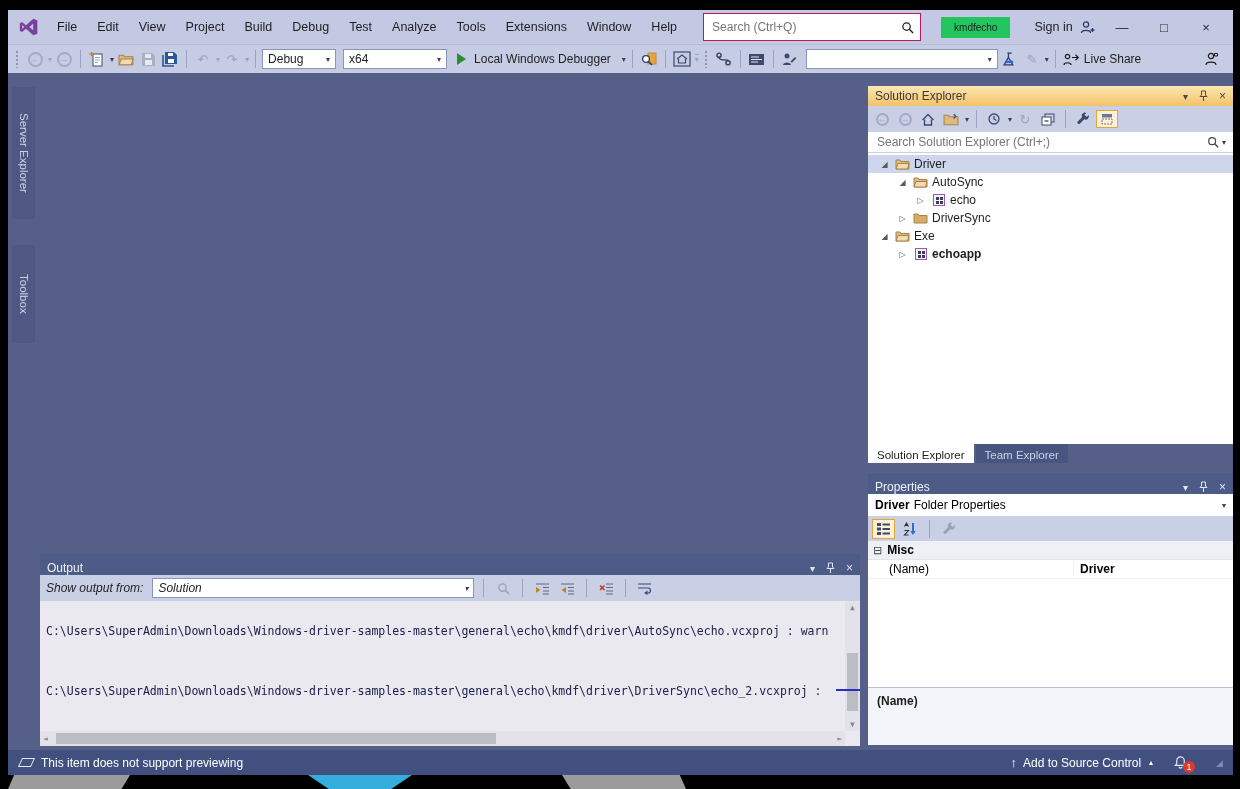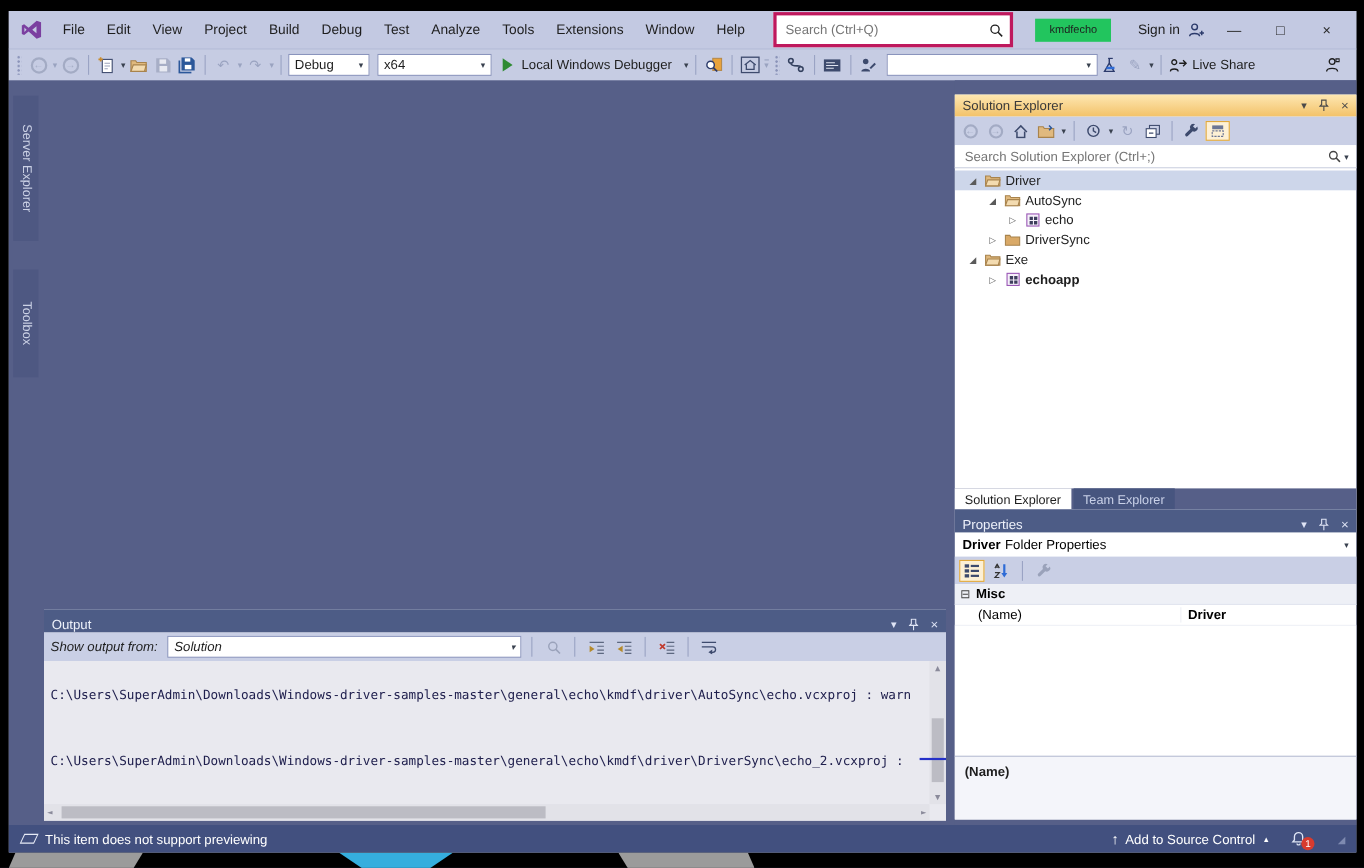--- a/index.html
+++ b/index.html
@@ -3,29 +3,29 @@
 <meta charset="utf-8">
 <style>
   * { box-sizing: border-box; }
   html,body { margin:0; padding:0; }
   body {
     width:1240px; height:789px; background:#000;
     font-family:"Liberation Sans", sans-serif; overflow:hidden; position:relative;
     -webkit-font-smoothing:antialiased;
   }
   .vswindow{ position:absolute; left:8px; top:10px; width:1225px; height:765px;
-    display:flex; flex-direction:column; background:#c6cce3; }
+    display:flex; flex-direction:column; background:#c6cce3;border-radius:18px; }
 
   
   .titlebar{ height:34px; flex:0 0 auto; background:#c3c9e2; display:flex; align-items:center;
     font-size:12.5px; color:#1e1e1e; }
   .vslogo{ margin:0 8px 0 11px; display:flex; }
   .menu{ display:flex; }
   .menu-item{ padding:0 10px; line-height:34px; cursor:default; }
-  .qsearch{ width:218px; height:22px; background:#fff; border:3px solid #be185d;
+  .qsearch{ width:218px; height:22px; background:#fff; border:1px solid #be185d;
     display:flex; align-items:center; margin-left:16px; padding:13px 6px; }
   .qsearch input{ flex:1; border:0; outline:0; background:transparent; font:12px "Liberation Sans",sans-serif; color:#555; }
   .apptitle{ background:#22c55e; padding:5px 13px; margin-left:20px; font-size:10px; }
   .signin{ margin-left:24px; display:flex; align-items:center; gap:7px; }
   .winbtns{ margin-left:auto; display:flex; align-items:center; gap:28px; padding-right:20px; color:#2a2a2a; }
   .winbtn{ font-size:13px; width:14px; text-align:center; }
 
   
   .toolbar{ height:29px; flex:0 0 auto; background:#c6cce3; border-top:1px solid #b3bbd8;
     display:flex; align-items:center; font-size:12px; color:#1e1e1e; padding:0 4px; gap:2px; }
@@ -72,21 +72,21 @@
     display:flex; flex-direction:column; align-items:center; justify-content:space-between;
     font-size:8px; color:#8a8a9a; padding:2px 0; }
   .vthumb{ position:absolute; top:52px; left:2px; right:2px; height:58px; background:#bcbcc4; }
   .vcaret-line{ position:absolute; top:88px; right:0; width:24px; height:2px; background:#2430c8; }
   .hscroll{ position:absolute; left:0; right:15px; bottom:0; height:15px; background:#e2e2e8;
     display:flex; align-items:center; justify-content:space-between; font-size:8px; color:#8a8a9a; padding:0 3px; }
   .hthumb{ position:absolute; left:16px; top:2px; height:11px; width:440px; background:#bcbcc4; }
 
   
   .rightcol{ width:365px; flex:0 0 auto; display:flex; flex-direction:column; background:#565f88; padding-top:13px; }
-  .sepanel{ height:377px; flex:0 0 auto; background:#fff; display:flex; flex-direction:column; margin-bottom:0; }
+  .sepanel{ height:377px; flex:0 0 auto; background:#fff; display:flex; flex-direction:column; margin-bottom:10px; }
   .se-title{ height:20px; flex:0 0 auto; background:linear-gradient(#fde7b2,#f3c269);
     color:#3a3a3a; font-size:12px; display:flex; align-items:center; padding:0 7px; }
   .se-title .pn-ticons{ color:#4a4a4a; }
   .se-toolbar{ height:26px; flex:0 0 auto; background:#c9cfe5; display:flex; align-items:center; gap:3px; padding:0 4px; }
   .se-search{ height:21px; flex:0 0 auto; background:#fff; border-bottom:1px solid #ccd1e0;
     display:flex; align-items:center; padding:0 7px; }
   .se-search input{ flex:1; border:0; outline:0; background:transparent; font:12px "Liberation Sans",sans-serif; color:#737373; }
   .se-search .mag{ display:flex; align-items:center; gap:2px; }
   .tree{ flex:1; padding-top:2px; font-size:12px; color:#1e1e1e; overflow:hidden; }
   .trow{ height:18px; display:flex; align-items:center; }

